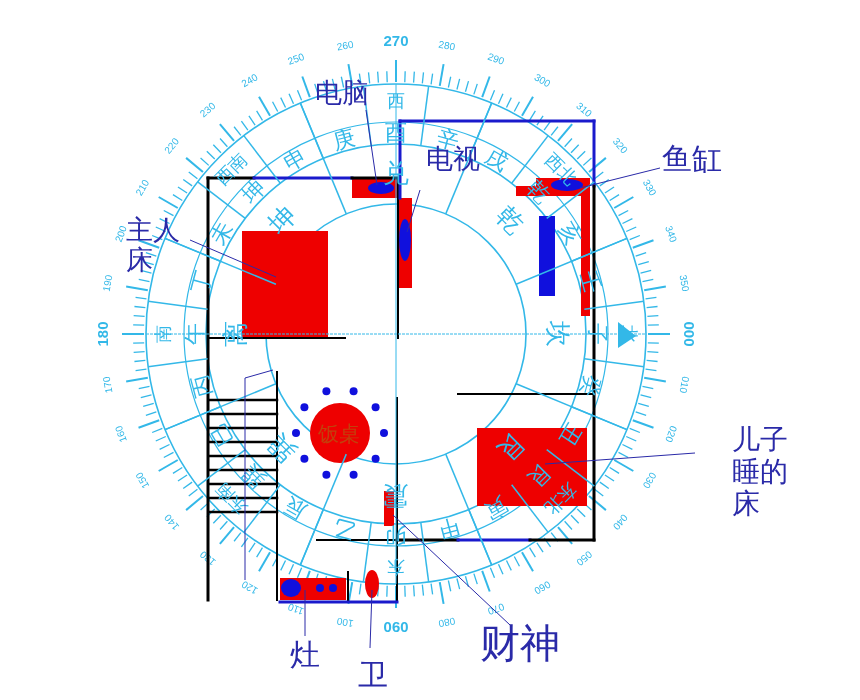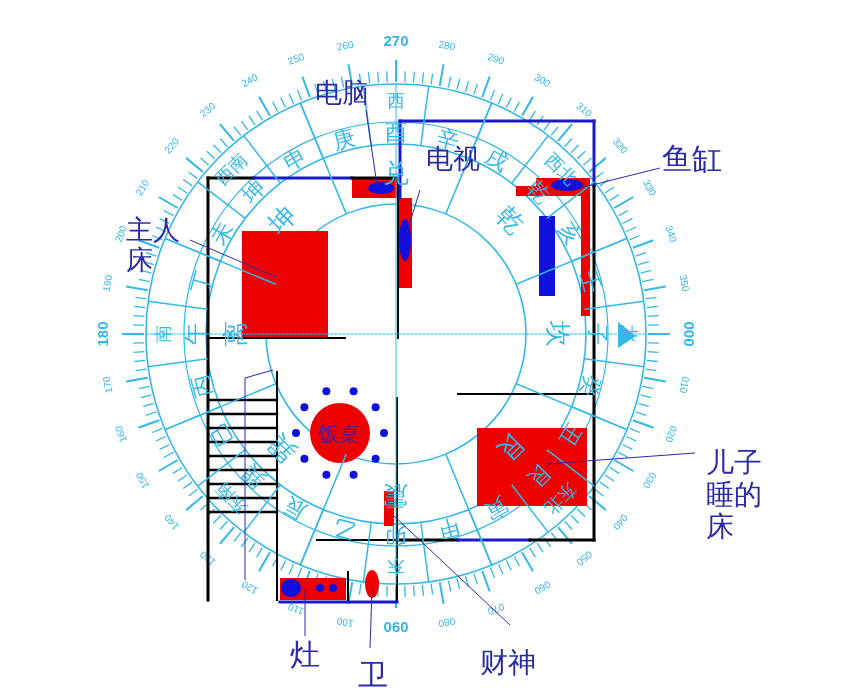--- a/index.html
+++ b/index.html
@@ -1,20 +1,20 @@
 <!DOCTYPE html>
 <html><head>
 <meta charset="utf-8">
 <style>
   html, body { margin:0; padding:0; background:#ffffff; }
   body { width:860px; height:700px; position:relative; overflow:hidden; font-family:"DejaVu Sans", sans-serif; }
   #stage { position:absolute; left:0; top:0; width:860px; height:700px; }
   .callout { position:absolute; color:#2a2aa8; font-family:Liberation Sans, sans-serif; font-size:27px; line-height:30px; white-space:pre; }
   .callout.vert { width:30px; white-space:normal; word-break:break-all; }
-  .table-label { position:absolute; color:#4c1d95; font-family:"DejaVu Sans", sans-serif; font-size:21px; }
+  .table-label { position:absolute; color:#c2410c; font-family:"DejaVu Sans", sans-serif; font-size:21px; }
 </style>
 </head>
 <body>
 
 <svg id="stage" width="860" height="700" viewBox="0 0 860 700" xmlns="http://www.w3.org/2000/svg">
   <g id="compass-rings">
       <circle cx="396" cy="334" r="250" fill="none" stroke="#33b8e8" stroke-width="1.6"></circle>
       <circle cx="396" cy="334" r="190" fill="none" stroke="#33b8e8" stroke-width="1.6"></circle>
       <circle cx="396" cy="334" r="130" fill="none" stroke="#33b8e8" stroke-width="1.6"></circle>
       <circle cx="396" cy="334" r="212" fill="none" stroke="#33b8e8" stroke-width="1.2"></circle>
@@ -402,17 +402,17 @@
     <line x1="372" y1="590" x2="370" y2="648"></line>
     <line x1="393" y1="515" x2="510" y2="625"></line>
     <polyline points="245,580 245,378 273,370"></polyline>
   </g>
 </svg>
 
 <div class="callout" style="left:315px;top:78px;">电脑</div>
 <div class="callout" style="left:426px;top:144px;">电视</div>
 <div class="callout" style="left:662px;top:144px;font-size:30px;">鱼缸</div>
 <div class="callout vert" style="left:113px;top:215px;width:60px;margin-left:13px;">主人床</div>
-<div class="callout" style="left:706px;top:424px;width:70px;white-space:normal;word-break:break-all;font-size:28px;line-height:32px;margin-top:23px;">儿子睡的床</div>
+<div class="callout" style="left:732px;top:424px;width:70px;white-space:normal;word-break:break-all;font-size:28px;line-height:32px;">儿子睡的床</div>
 <div class="callout" style="left:290px;top:640px;font-size:30px;">灶</div>
 <div class="callout" style="left:358px;top:660px;font-size:30px;">卫</div>
-<div class="callout" style="left:480px;top:648px;font-size:28px;">财神</div>
+<div class="callout" style="left:480px;top:628px;font-size:40px;">财神</div>
 <div class="table-label" style="left:318px;top:420px;">饭桌</div>
 
 </body></html>

